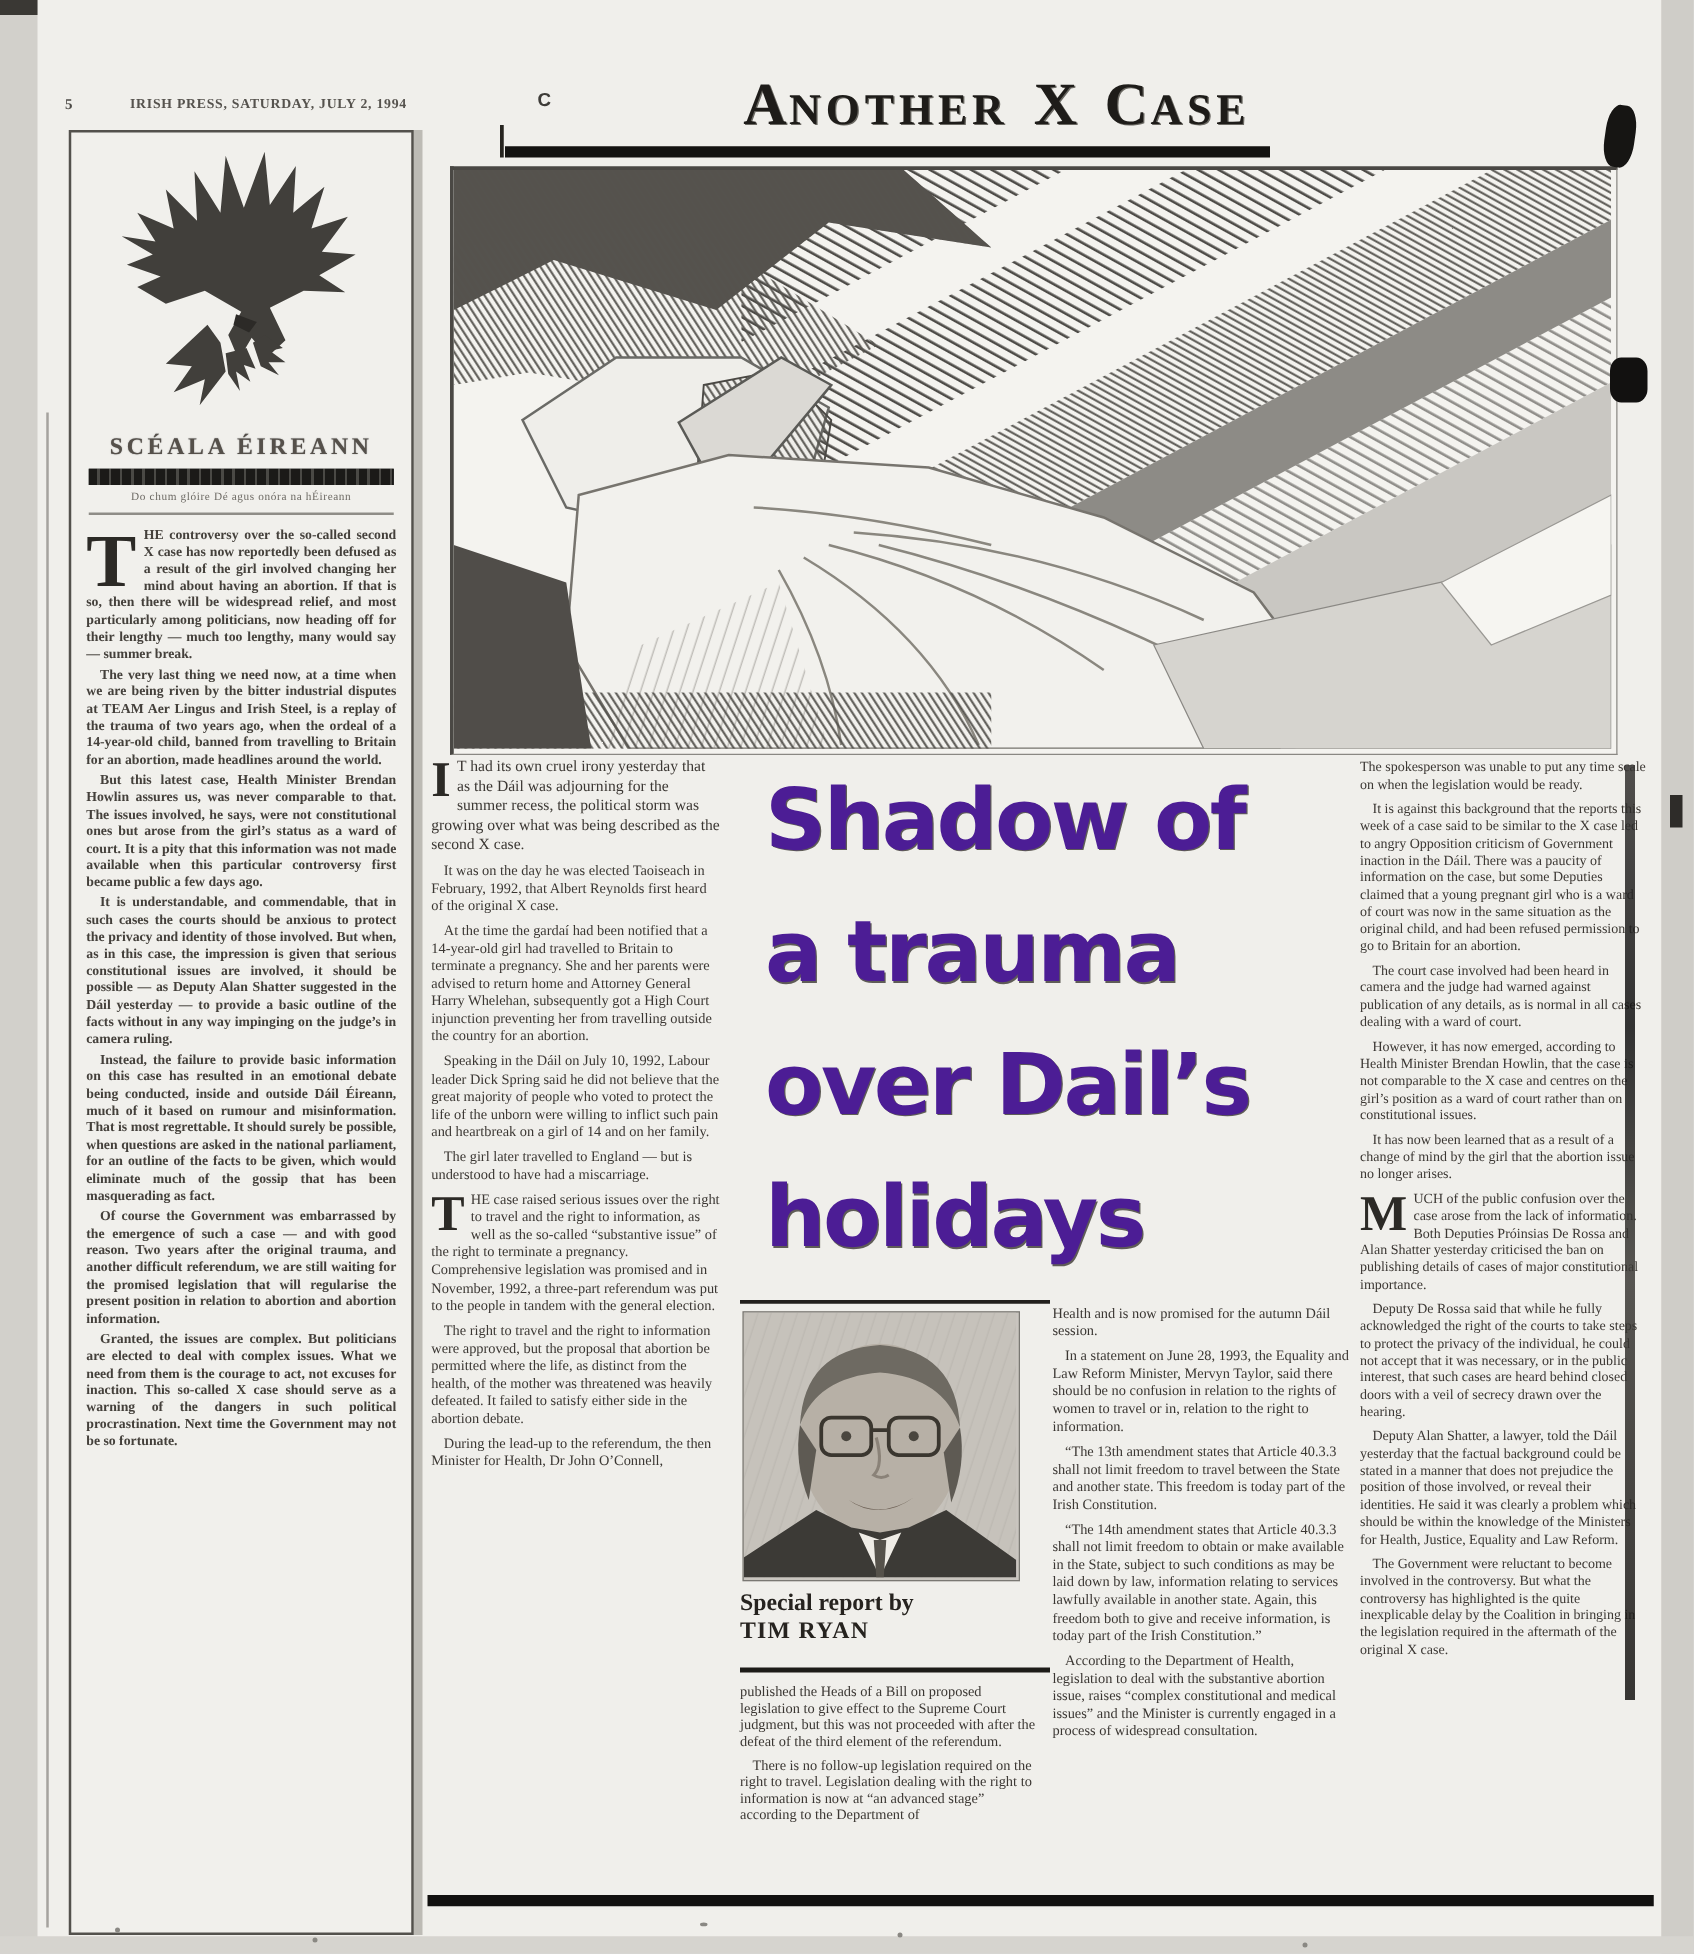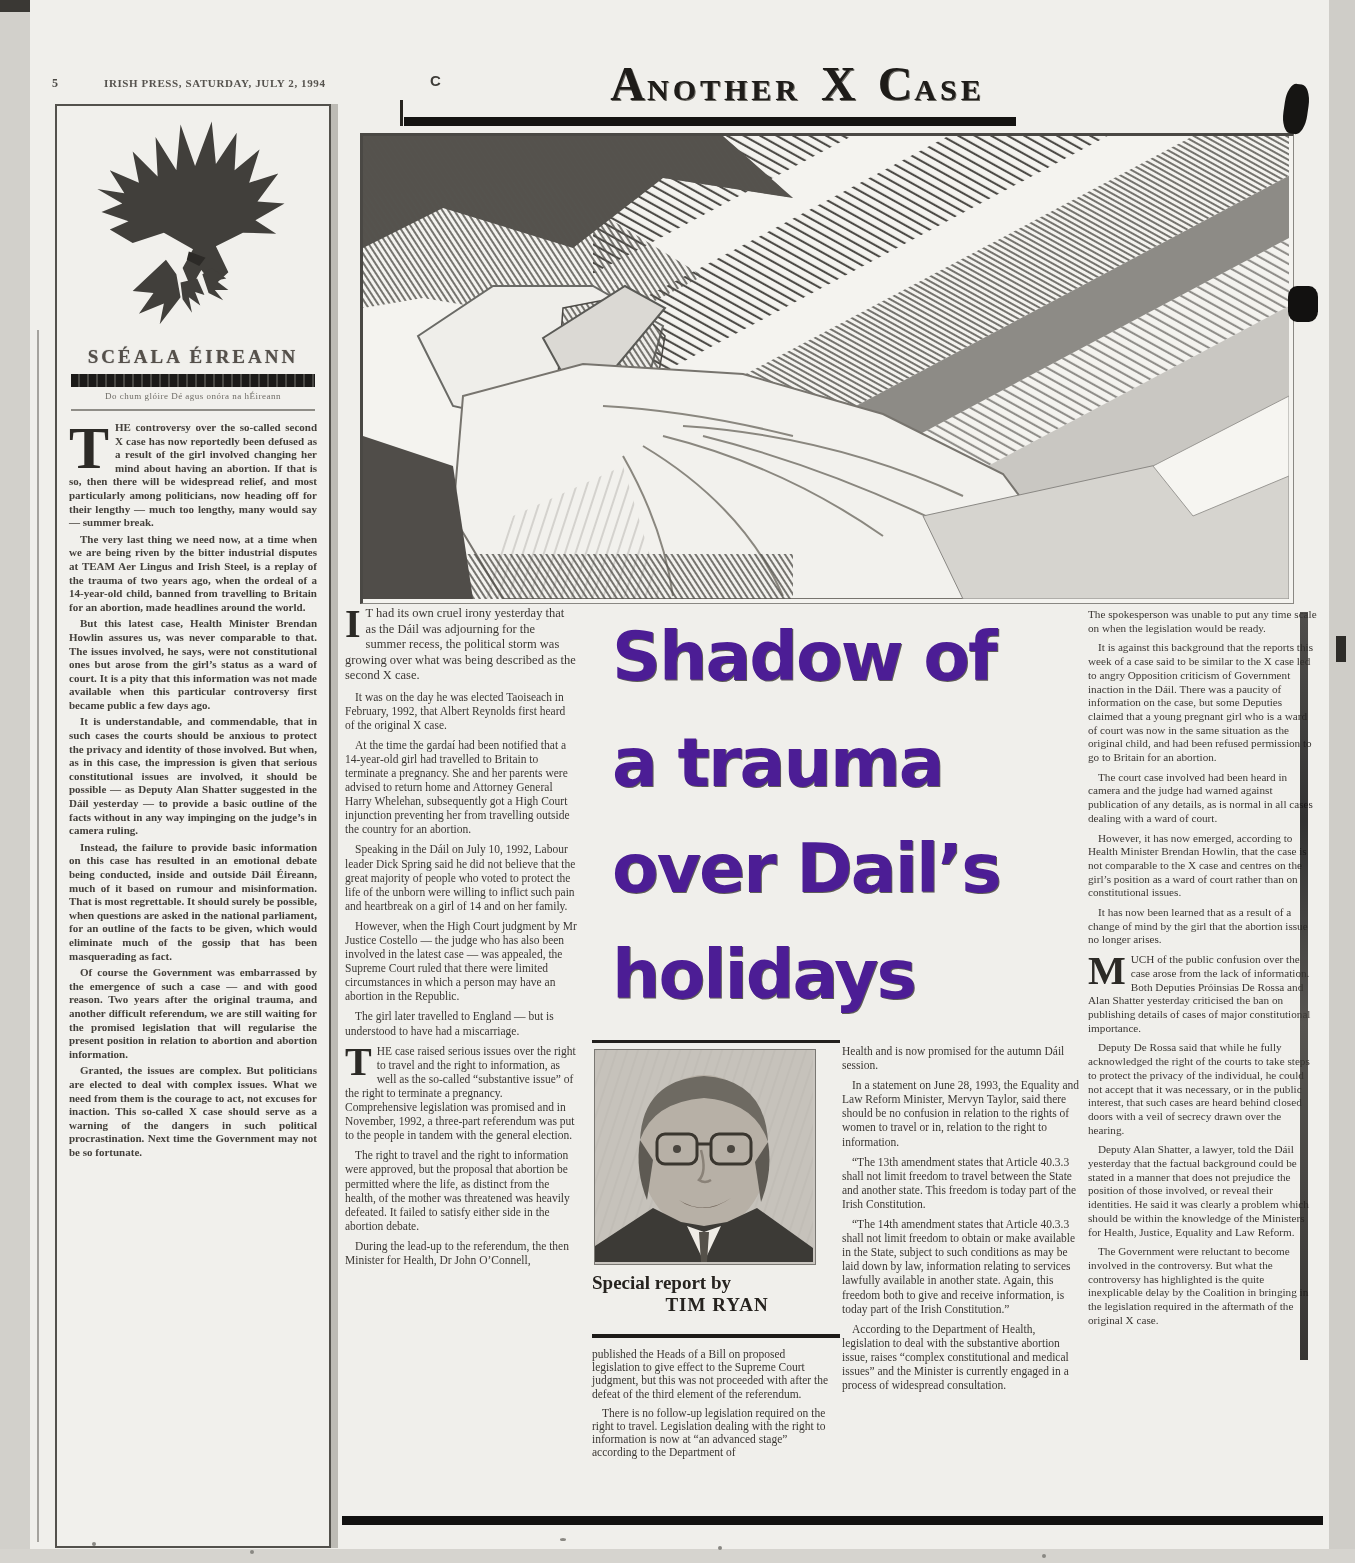--- a/index.html
+++ b/index.html
@@ -12,21 +12,21 @@
 
   
   .pageno{position:absolute;left:52px;top:76px;font:700 12px "Liberation Serif",serif;color:#4c4a46;}
   .masthead{position:absolute;left:104px;top:77px;font:700 11px "Liberation Serif",serif;
             letter-spacing:.6px;color:#56534e;}
   .edmark{position:absolute;left:430px;top:72px;font:700 15px "Liberation Sans",sans-serif;color:#3e3c38;}
   .banner{position:absolute;left:575px;top:56px;width:445px;text-align:center;color:#1e1c19;
           font-family:"Liberation Serif",serif;font-weight:700;white-space:nowrap;
           text-shadow:1px 1px 0 #6a6862;}
   .banner .cap{font-size:48px;letter-spacing:2px;}
-  .banner .rest{font-size:30px;letter-spacing:4px;}
+  .banner .rest{font-size:35px;letter-spacing:4px;}
   .banner .word{margin:0 10px;}
   .banner-bar{position:absolute;left:404px;top:117px;width:612px;height:9px;background:#141311;}
   .banner-tick{position:absolute;left:400px;top:100px;width:3px;height:26px;background:#26241f;}
 
   
   .edbox{position:absolute;left:55px;top:104px;width:272px;height:1440px;
          border:2px solid #53514c;background:#f1f0ec;box-shadow:7px 0 0 #bdbbb5;overflow:hidden;}
   .edbox-inner{padding:6px 12px 0 12px;}
   .eagle-wrap{text-align:center;margin-top:4px;}
   .ed-title{text-align:center;font:700 19px "Liberation Serif",serif;letter-spacing:3px;
@@ -65,21 +65,21 @@
             font:700 68px/106px "DejaVu Sans",sans-serif;letter-spacing:-2px;color:#4c1d95;
             text-shadow:1px 1px 0 #5f5c57;}
   .headline .hl-line{white-space:nowrap;}
 
   
   .rule-a{position:absolute;left:592px;top:1040px;width:248px;height:3px;background:#22201d;}
   .photo{position:absolute;left:594px;top:1049px;width:220px;height:214px;
          border:1px solid #7a7873;background:#c9c5bf;}
   .byline{position:absolute;left:592px;top:1272px;width:250px;color:#26231f;}
   .byline .b1{font:700 19px/22px "Liberation Serif",serif;}
-  .byline .b2{font:700 19px/22px "Liberation Serif",serif;letter-spacing:1px;text-align:center;}
+  .byline .b2{font:700 19px/22px "Liberation Serif",serif;letter-spacing:1px;}
   .rule-b{position:absolute;left:592px;top:1334px;width:248px;height:4px;background:#1d1b18;}
 
   .bottom-rule{position:absolute;left:342px;top:1516px;width:981px;height:9px;background:#121110;}
 
   
   .art{position:absolute;}
   .art-tr1{left:1284px;top:84px;width:24px;height:50px;background:#161513;border-radius:40%;transform:rotate(8deg);}
   .art-tr2{left:1288px;top:286px;width:30px;height:36px;background:#121110;border-radius:30%;}
   .art-line{left:1300px;top:612px;width:8px;height:748px;opacity:.85;
             background:linear-gradient(#343230 0%,#111 28%,#3c3a36 55%,#161412 100%);}
@@ -192,21 +192,20 @@
       <div class="hl-line">a trauma</div>
       <div class="hl-line">over Dail’s</div>
       <div class="hl-line">holidays</div>
     </div>
 
   <div class="col col1">
       <p class="has-drop"><span class="dropcap">I</span>T had its own cruel irony yesterday that as the Dáil was adjourning for the summer recess, the political storm was growing over what was being described as the second X case.</p>
       <p>It was on the day he was elected Taoiseach in February, 1992, that Albert Reynolds first heard of the original X case.</p>
       <p>At the time the gardaí had been notified that a 14-year-old girl had travelled to Britain to terminate a pregnancy. She and her parents were advised to return home and Attorney General Harry Whelehan, subsequently got a High Court injunction preventing her from travelling outside the country for an abortion.</p>
       <p>Speaking in the Dáil on July 10, 1992, Labour leader Dick Spring said he did not believe that the great majority of people who voted to protect the life of the unborn were willing to inflict such pain and heartbreak on a girl of 14 and on her family.</p>
-      <p>However, when the High Court judgment by Mr Justice Costello — the judge who has also been involved in the latest case — was appealed, the Supreme Court ruled that there were limited circumstances in which a person may have an abortion in the Republic.</p>
       <p>The girl later travelled to England — but is understood to have had a miscarriage.</p>
       <p class="has-drop"><span class="dropcap">T</span>HE case raised serious issues over the right to travel and the right to information, as well as the so-called “substantive issue” of the right to terminate a pregnancy. Comprehensive legislation was promised and in November, 1992, a three-part referendum was put to the people in tandem with the general election.</p>
       <p>The right to travel and the right to information were approved, but the proposal that abortion be permitted where the life, as distinct from the health, of the mother was threatened was heavily defeated. It failed to satisfy either side in the abortion debate.</p>
       <p>During the lead-up to the referendum, the then Minister for Health, Dr John O’Connell,</p>
     </div>
 
   <div class="rule-a"></div>
   <div class="photo">
     <svg width="218" height="212" viewBox="0 0 218 212">
       <rect width="218" height="212" fill="#c6c2bb"></rect>

